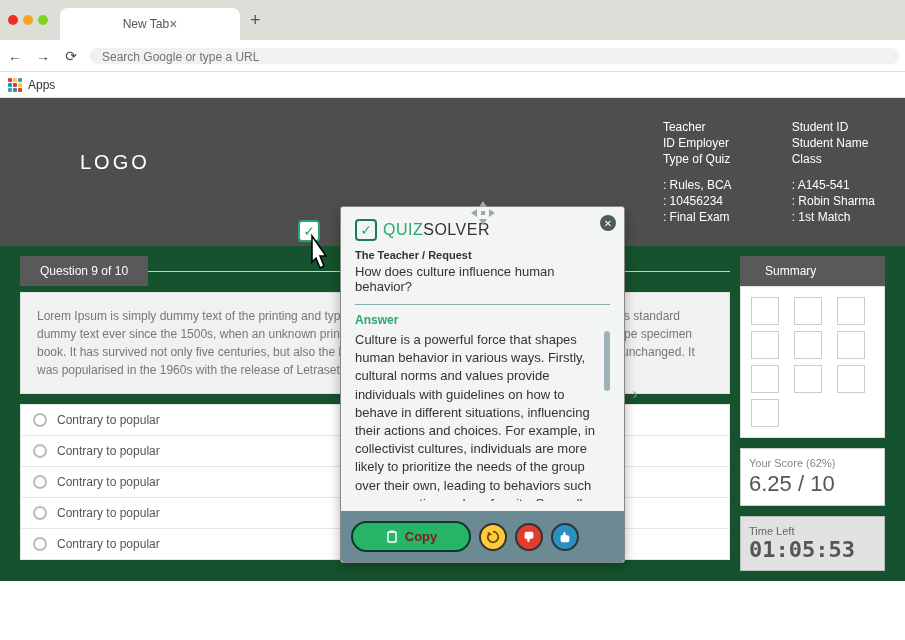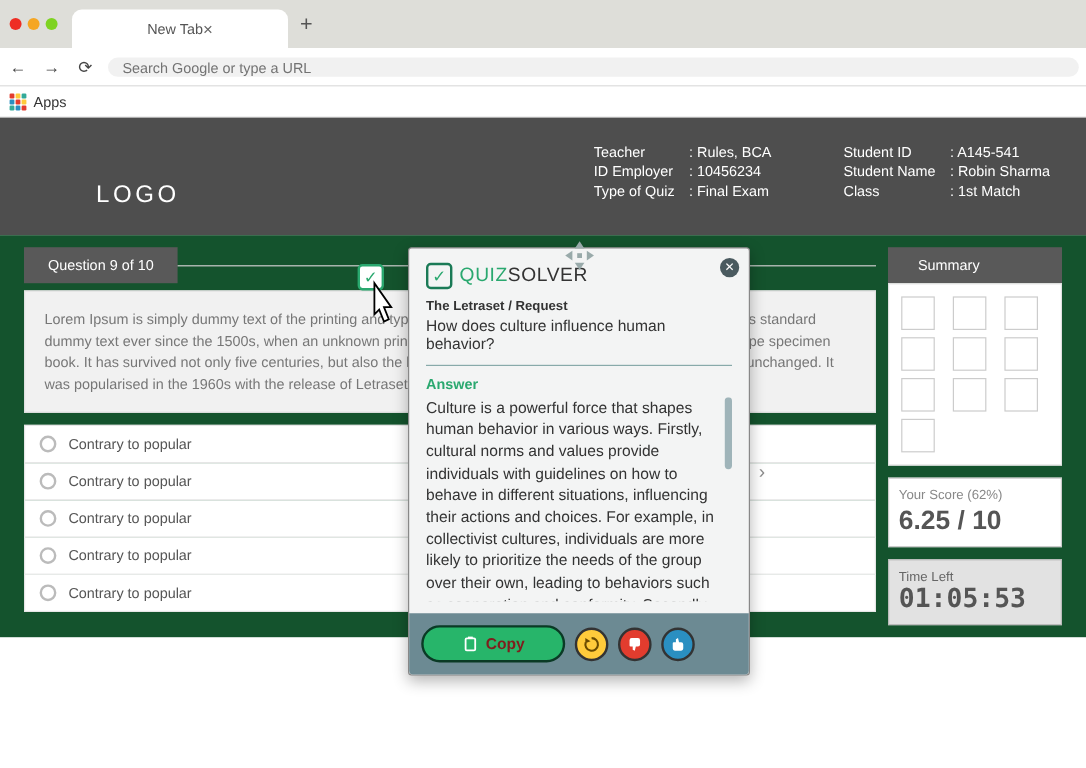--- a/index.html
+++ b/index.html
@@ -23,21 +23,21 @@
 
   .chrome-bookmarks { height: 26px; display: flex; align-items: center; gap: 6px; padding: 0 8px; border-bottom: 1px solid #e5e5e5; }
   .apps-icon { width: 14px; height: 14px; display: grid; grid-template-columns: repeat(3,1fr); grid-template-rows: repeat(3,1fr); gap:1px;}
   .apps-icon span { width:4px; height:4px; border-radius:1px;}
   .apps-label { font-size: 12px; color: #333; }
 
   
   .page-header { background: #4e4e4e; color: #fff; padding: 22px 30px; display: flex; justify-content: space-between; align-items: flex-start; }
   .logo { font-family: Impact, 'Arial Black', sans-serif; font-size: 20px; letter-spacing: 3px; margin-left: 50px; margin-top: 31px; }
   .info-grid { display: flex; gap: 60px; font-size: 12px; }
-  .info-col { display: flex; gap: 12px; }
+  .info-col { display: flex; gap: 12px; flex-direction: column; }
   .info-labels, .info-values { display:flex; flex-direction:column; gap:2px;}
 
   
   .content { display:flex; padding: 10px 20px; gap: 10px; background:#14532d;}
   .left { flex:1; }
   .qheader { display:flex; align-items:center; }
   .qheader-tab { background:#595959; color:#fff; font-size:12px; padding:8px 20px;}
   .qheader-rest { flex:1; height:2px; border-bottom:1px solid #ccc;}
 
   .qtext { background:#f1f1f1; border:1px solid #e0e0e0; padding:14px 16px; font-size:12px; color:#777; margin-top:6px; line-height:1.5;}
@@ -47,21 +47,21 @@
   .radio { width:14px; height:14px; border:2px solid #bbb; border-radius:50%;}
 
   
   .right { width:145px; }
   .summary-h { background:#595959; color:#fff; font-size:12px; padding:8px 25px;}
   .summary-body { background:#fff; border:1px solid #e0e0e0; padding:10px; display:grid; grid-template-columns:repeat(3,1fr); gap:6px;}
   .summary-body span { width:28px; height:28px; border:1px solid #ccc;}
 
   .score-box { border:1px solid #ccc; margin-top:10px; padding:8px; background:#fff;}
   .score-label { font-size:11px; color:#888;}
-  .score-val { font-size:22px; color:#555; font-weight:bold; margin-top:2px;}
+  .score-val { font-size:22px; color:#555; font-weight:normal; margin-top:2px;}
 
   .time-box { border:1px solid #bbb; margin-top:10px; padding:8px; background:#e2e2e2;}
   .time-label { font-size:11px; color:#666;}
   .time-val { font-size:22px; color:#555; font-family:monospace; font-weight:bold;}
 
   
   .cursor { position:absolute; left:298px; top:220px; z-index:30; }
   .cursor .box { width:22px; height:22px; border:2px solid #2aa86f; border-radius:4px; display:flex; align-items:center; justify-content:center; color:#2aa86f; font-size:14px; background:#fff;}
   .cursor svg { position:absolute; top:12px; left:4px;}
 
@@ -234,21 +234,21 @@
       <rect x="12" y="12" width="4" height="4"></rect>
     </g>
       </svg>
   </div>
   <div class="popup-close">✕</div>
   <div class="popup-logo">
     <span class="chk">✓</span>
     <span class="txt"><span class="q">QUIZ</span><span class="s">SOLVER</span></span>
   </div>
   <div class="popup-body">
-    <div class="req-label">The Letraset / Request</div>
+    <div class="req-label">The Teacher / Request</div>
     <div class="req-text">How does culture influence human behavior?</div>
     <div class="ans-label">Answer</div>
     <div class="ans-scroll">
       <div class="ans-text">Culture is a powerful force that shapes human behavior in various ways. Firstly, cultural norms and values provide individuals with guidelines on how to behave in different situations, influencing their actions and choices. For example, in collectivist cultures, individuals are more likely to prioritize the needs of the group over their own, leading to behaviors such as cooperation and conformity. Secondly</div>
       <div class="ans-scrollbar"></div>
     </div>
   </div>
   <div class="popup-actions">
     <div class="copy-btn">
       <svg width="14" height="14" viewBox="0 0 14 14">

